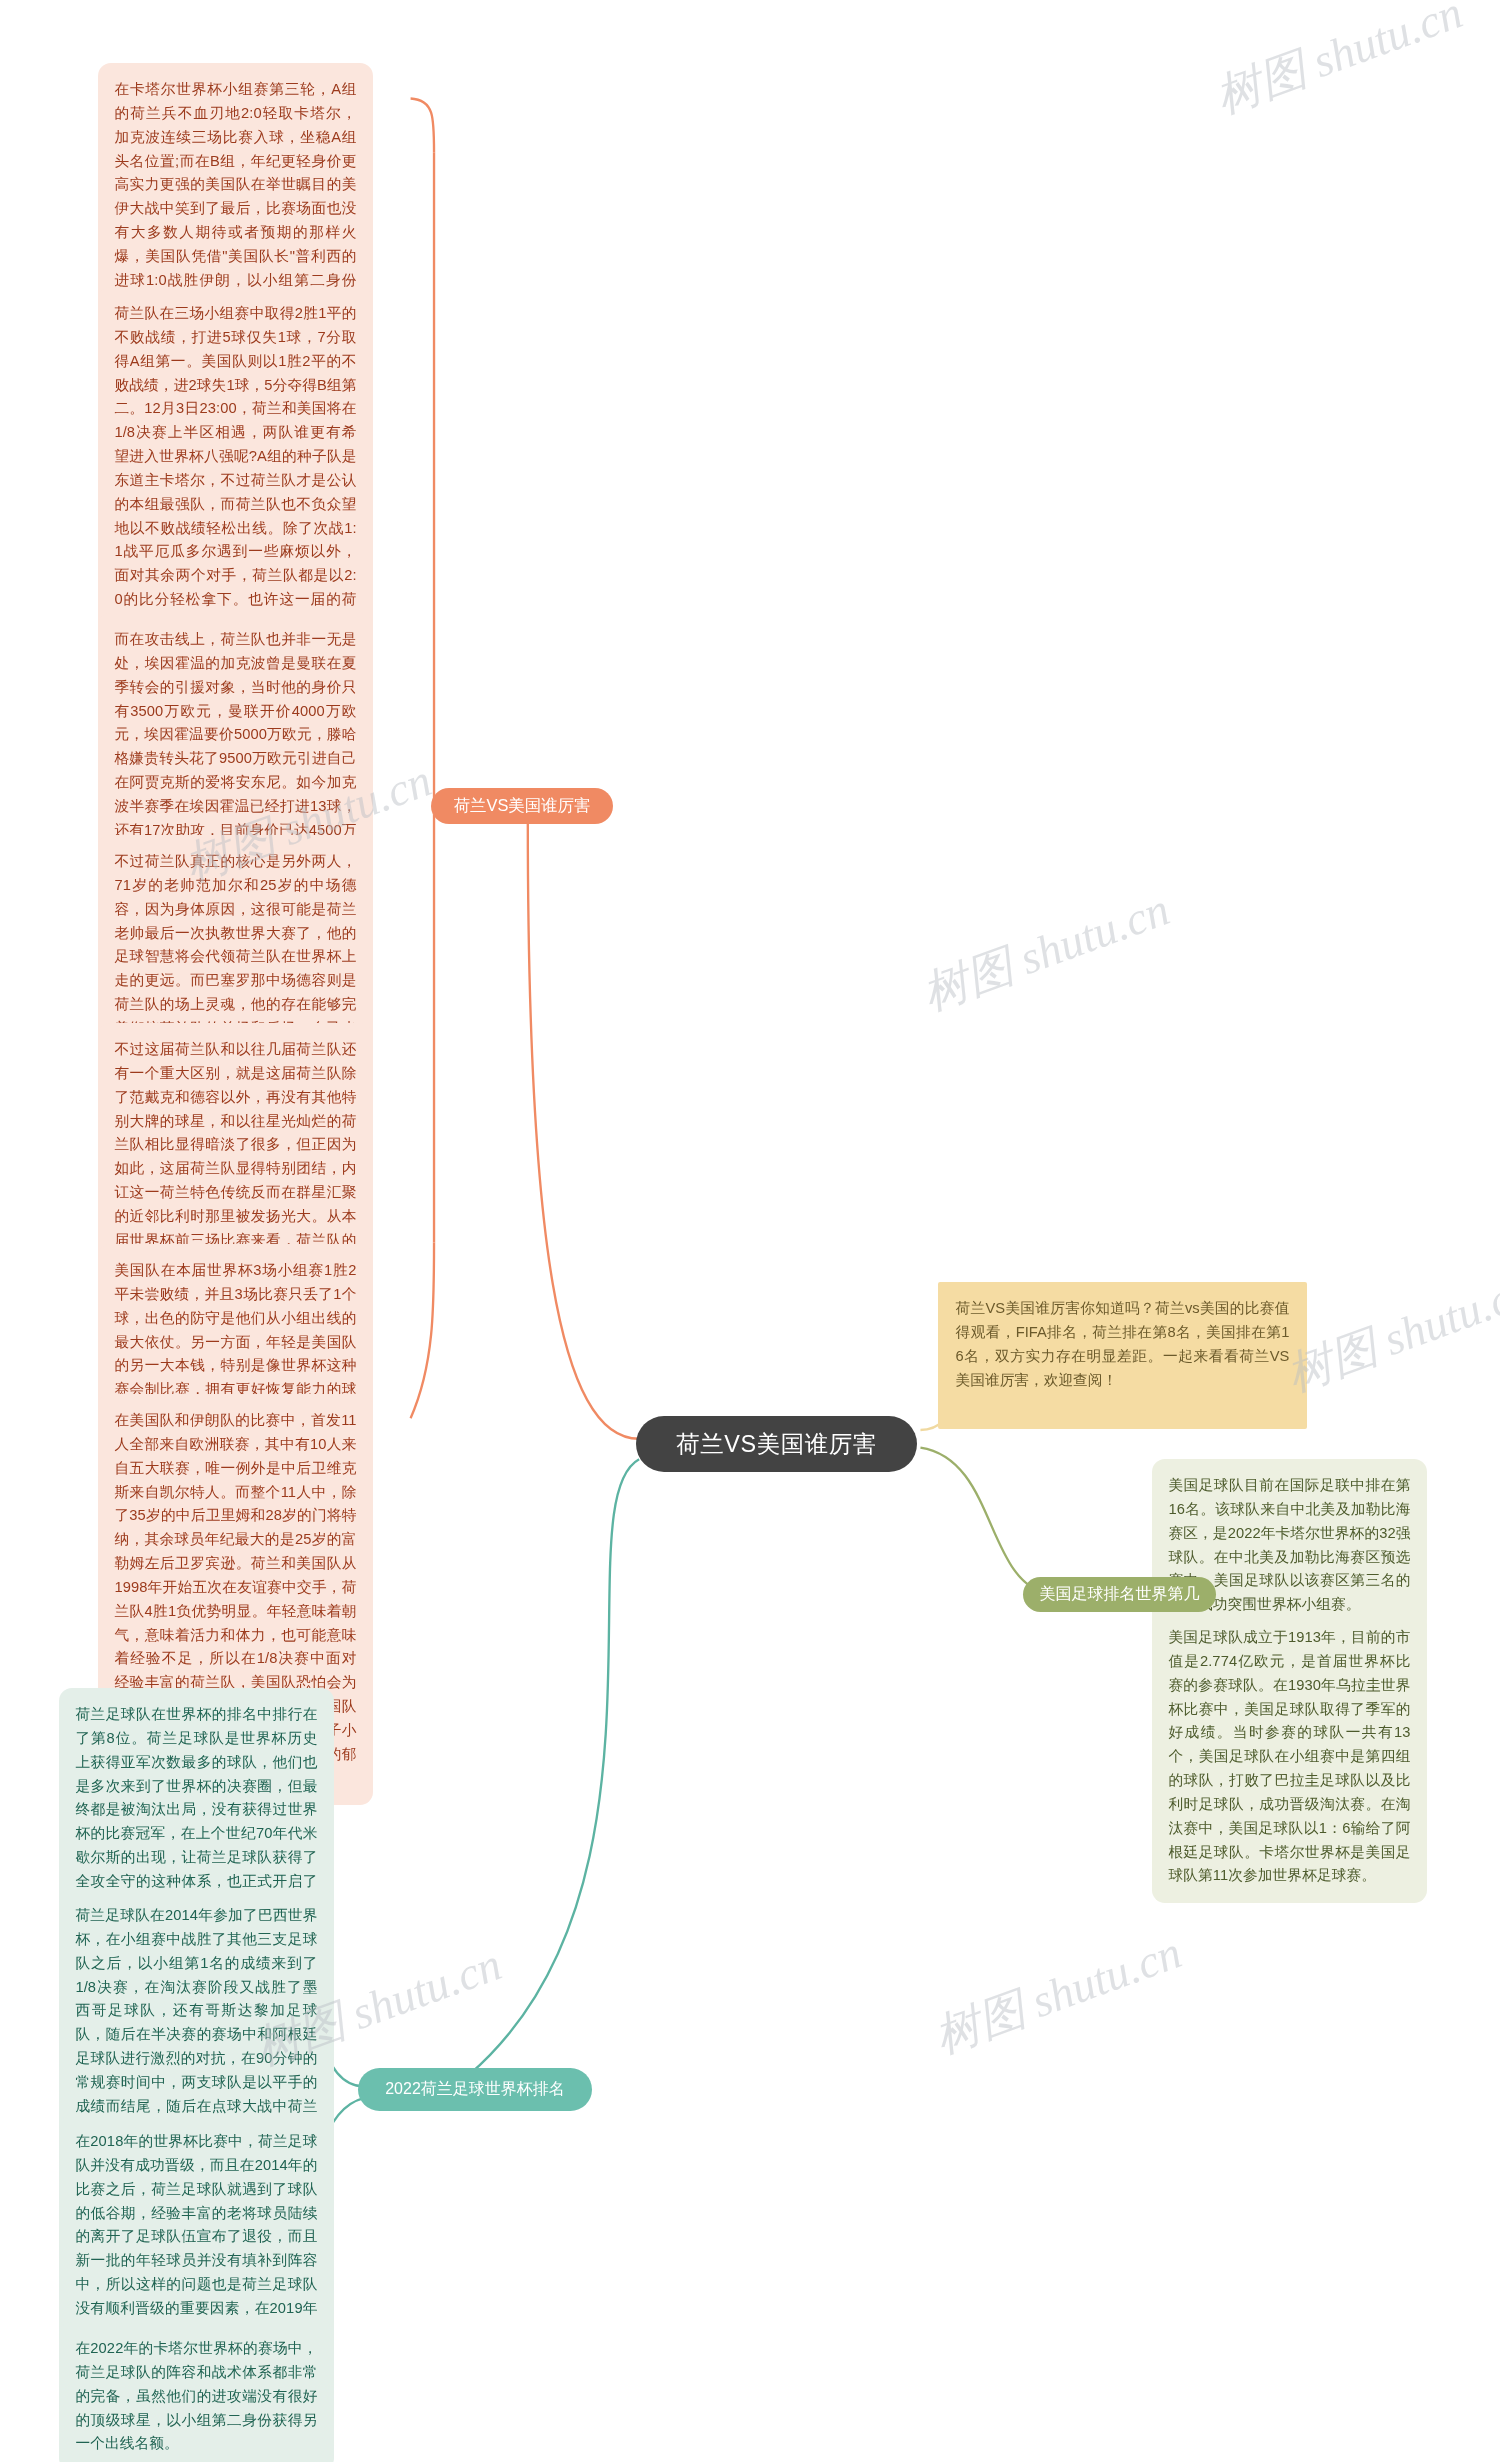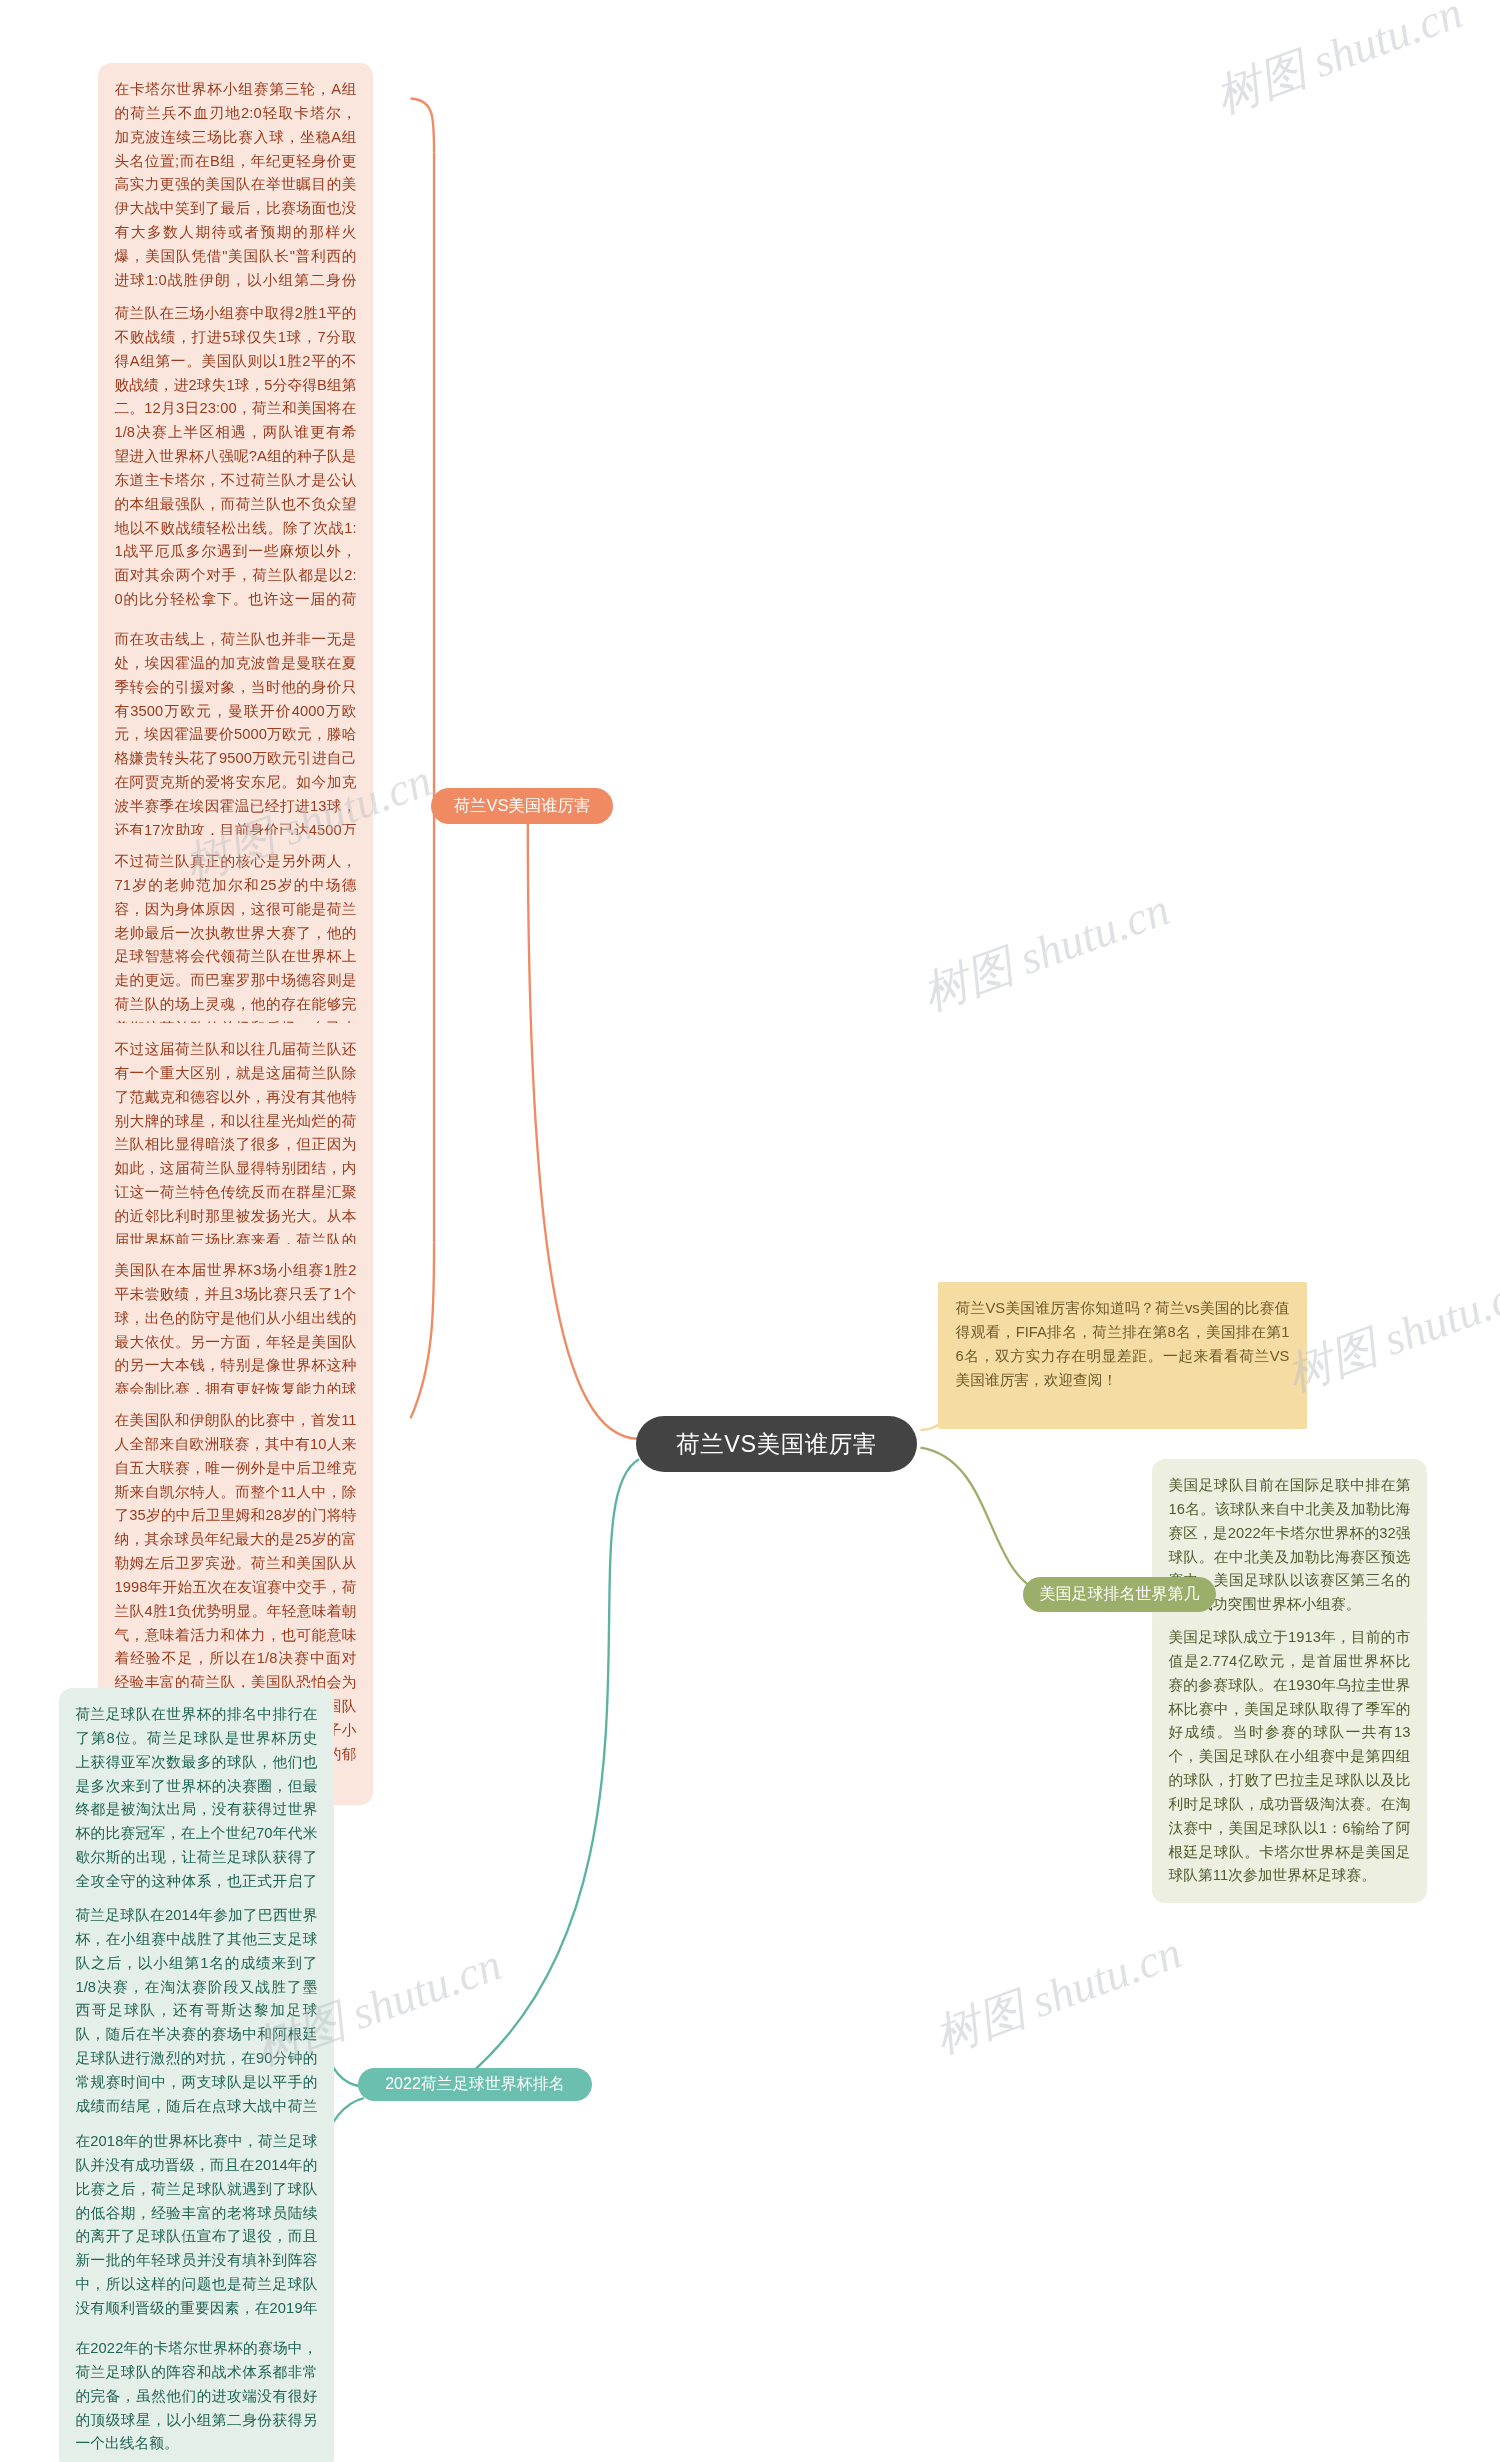--- a/index.html
+++ b/index.html
@@ -135,21 +135,21 @@
   </div>
 
   <div class="pill orange" style="left:431px;top:788px;width:182px;height:36px;font-size:16.4px;">
     <span>荷兰VS美国谁厉害</span>
   </div>
 
   <div class="pill olive" style="left:1023px;top:1577px;width:193px;height:35px;font-size:16px;">
     <span>美国足球排名世界第几</span>
   </div>
 
-  <div class="pill teal" style="left:358px;top:2068px;width:234px;height:33px;font-size:16px;">
+  <div class="pill teal" style="left:358px;top:2068px;width:234px;height:43px;font-size:16px;">
     <span>2022荷兰足球世界杯排名</span>
   </div>
 
   <div class="root" style="left:636px;top:1416px;width:281px;height:56px;font-size:23.4px;">
     <span>荷兰VS美国谁厉害</span>
   </div>
 
   <div class="wm" style="left:1207px;top:70px;font-size:46px;transform:rotate(-20deg);">树图 shutu.cn</div>
   <div class="wm" style="left:914px;top:967px;font-size:46px;transform:rotate(-20deg);">树图 shutu.cn</div>
   <div class="wm" style="left:176px;top:838px;font-size:46px;transform:rotate(-20deg);">树图 shutu.cn</div>

